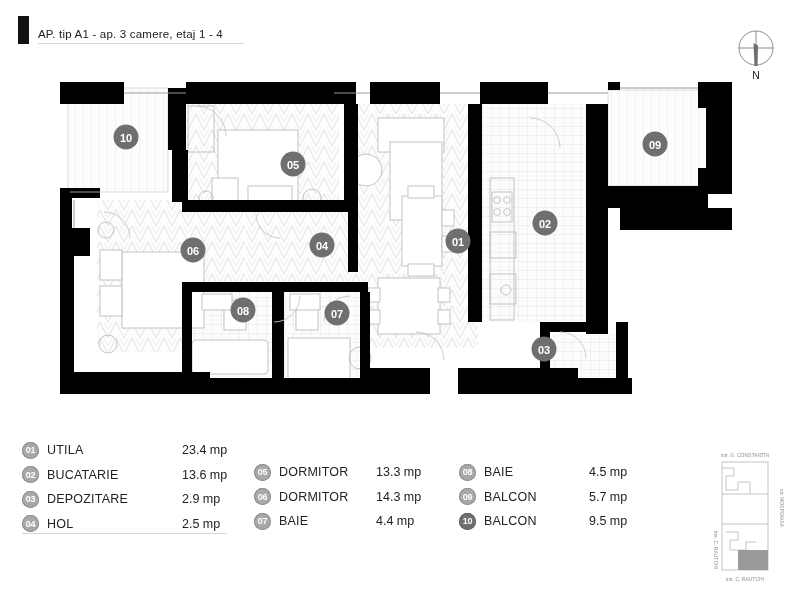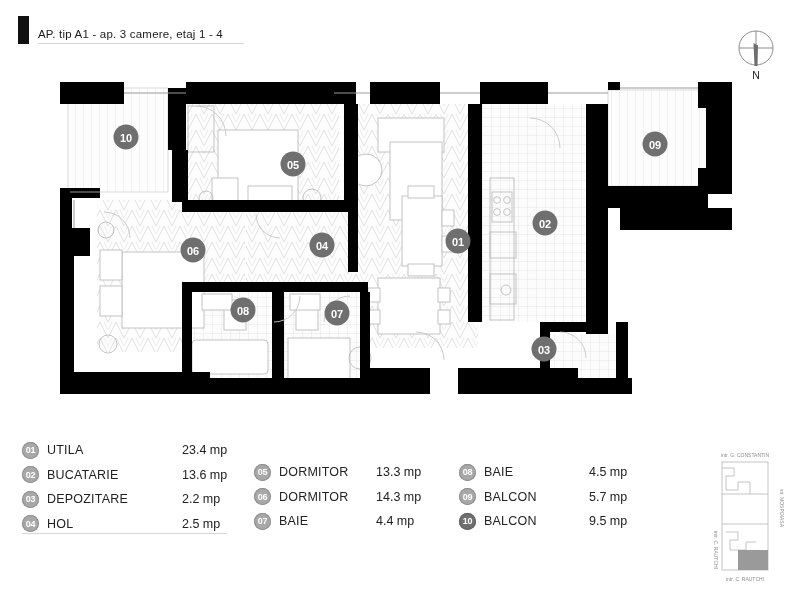--- a/index.html
+++ b/index.html
@@ -312,21 +312,21 @@
         <div class="legval">23.4 mp</div>
       </div>
       <div class="legrow">
         <div class="badge">02</div>
         <div class="legname">BUCATARIE</div>
         <div class="legval">13.6 mp</div>
       </div>
       <div class="legrow">
         <div class="badge">03</div>
         <div class="legname">DEPOZITARE</div>
-        <div class="legval">2.2 mp</div>
+        <div class="legval">2.9 mp</div>
       </div>
       <div class="legrow">
         <div class="badge">04</div>
         <div class="legname">HOL</div>
         <div class="legval">2.5 mp</div>
       </div>
     </div>
 
     <div class="legcol c2" style="top:22px;">
       <div class="legrow">

